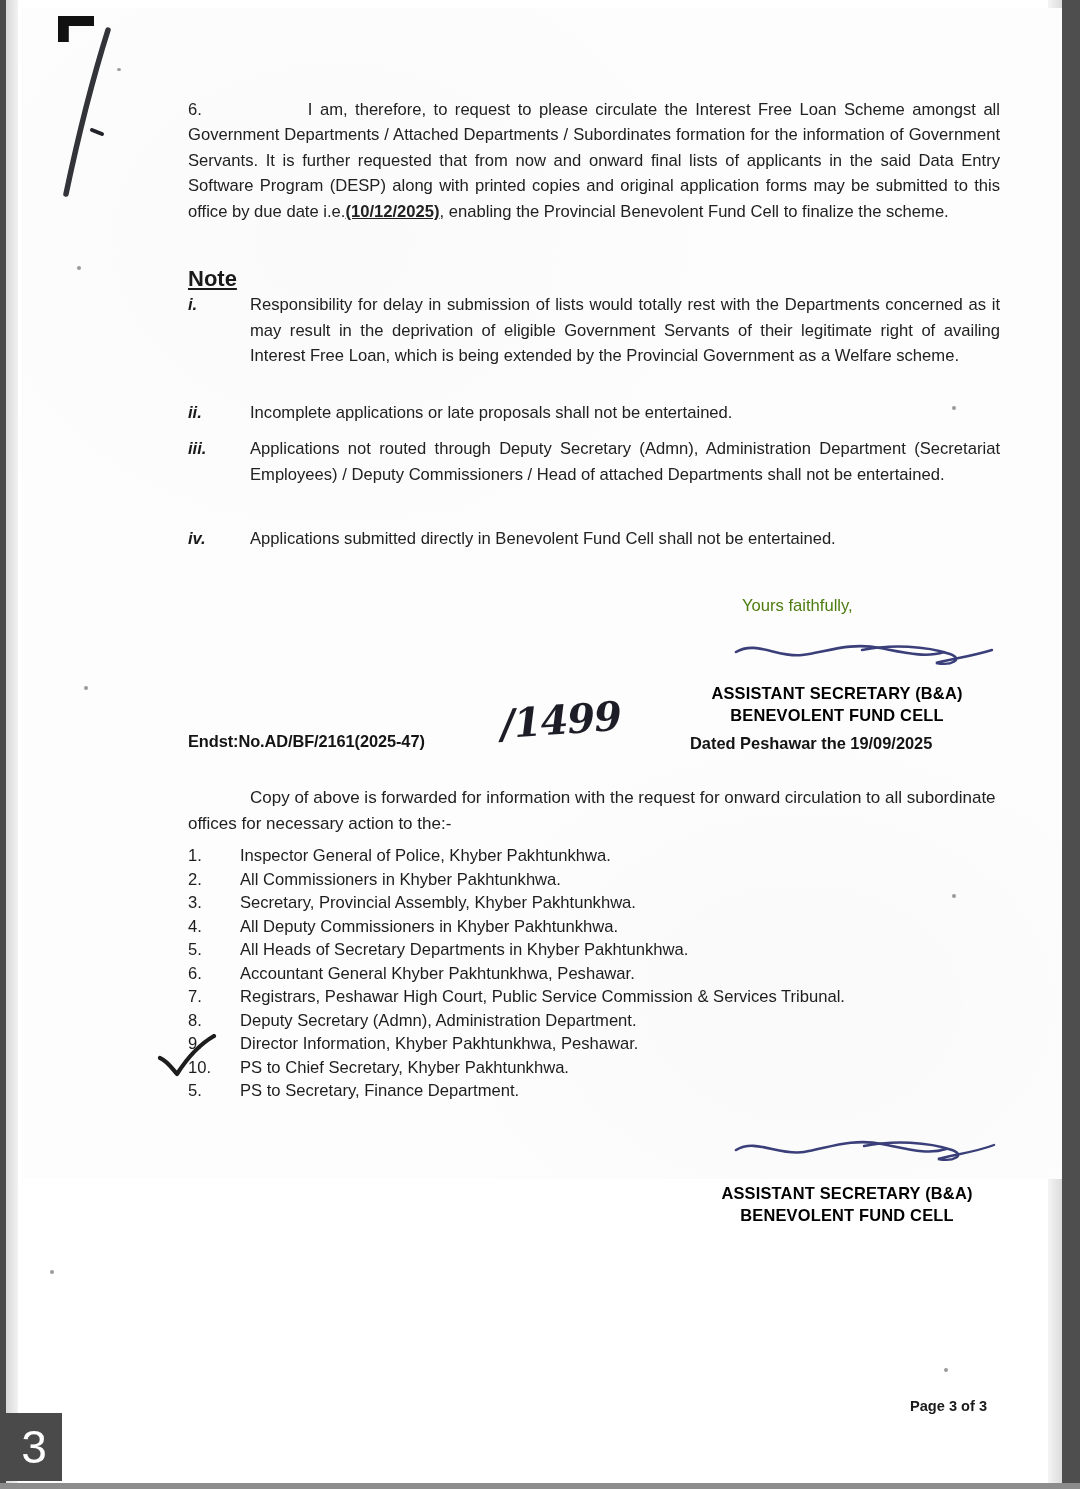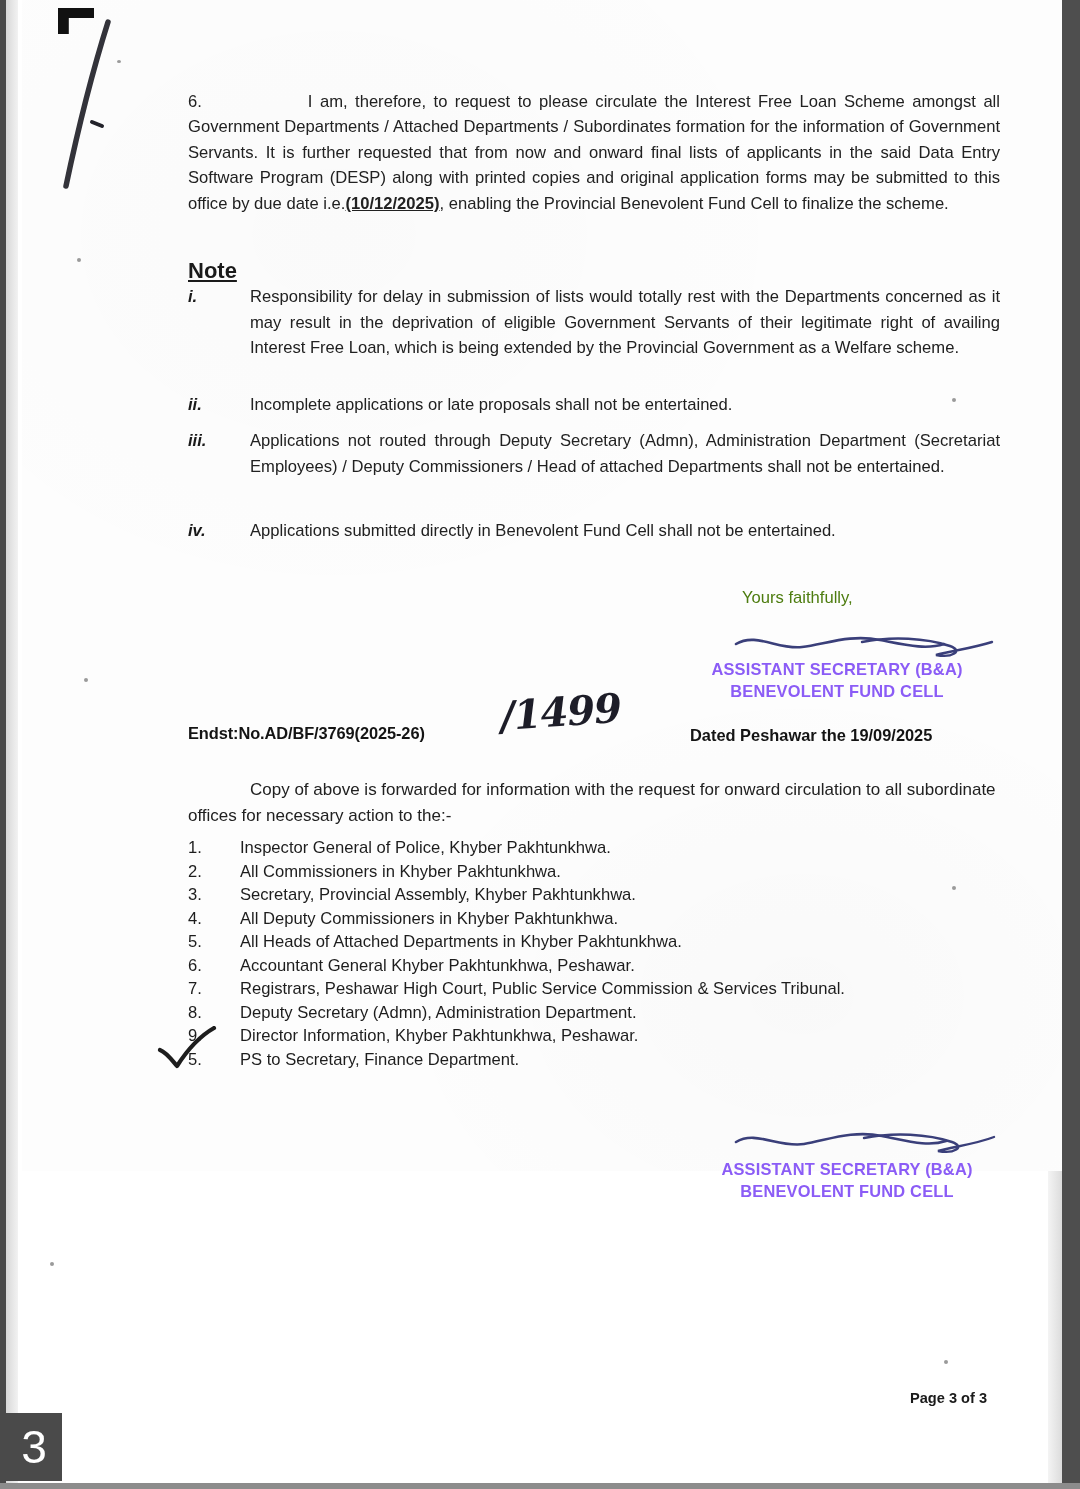--- a/index.html
+++ b/index.html
@@ -37,21 +37,21 @@
     background: linear-gradient(to left,#dcdcdc,#f4f4f4);
   }
   .edge-bottom-gray {
     position: absolute; left: 0; bottom: 0; width: 1080px; height: 6px;
     background: #8c8c8c;
   }
 
   
   #paper {
     position: absolute;
-    left: 22px; top: 0; width: 1040px; height: 1171px;
+    left: 22px; top: 8px; width: 1040px; height: 1171px;
     background: #fdfdfd;
   }
   .paper-tint {
     position: absolute; inset: 0;
     background:
       radial-gradient(ellipse 70% 50% at 30% 20%, rgba(0,0,0,0.012), rgba(0,0,0,0) 70%),
       radial-gradient(ellipse 60% 40% at 75% 85%, rgba(0,0,0,0.014), rgba(0,0,0,0) 70%);
     pointer-events: none;
   }
 
@@ -125,21 +125,22 @@
     font-size: 16.6px; color: #4d7c0f;
   }
 
   .sig-block {
     position: absolute;
     text-align: center;
     font-size: 16.4px;
     font-weight: 700;
     letter-spacing: 0.2px;
     line-height: 22px;
-    color: #8b5cf6;
+    color: #000000;
+    margin-top: 16px;
   }
   #sig-block-1 { left: 482px; top: 658px; width: 370px; }
   #sig-block-2 { left: 492px; top: 1158px; width: 370px; }
 
   .signature-mark { position: absolute; }
   #signature-1 { left: 560px; top: 622px; }
   #signature-2 { left: 560px; top: 1118px; }
 
   
   #endst-line {
@@ -268,21 +269,21 @@
     <svg id="signature-1" class="signature-mark" width="270" height="42" viewBox="0 0 270 42">
       <path d="M6 22 C 26 10, 48 28, 72 25 C 96 22, 120 12, 150 18 C 176 23, 196 28, 214 22" stroke="#3a3f7a" stroke-width="2.6" fill="none" stroke-linecap="round"></path>
       <path d="M132 20 C 162 14, 196 16, 220 24 C 234 29, 222 36, 206 33 C 220 29, 244 26, 262 20" stroke="#3a3f7a" stroke-width="2.4" fill="none" stroke-linecap="round"></path>
     </svg>
 
     <div class="sig-block" id="sig-block-1">
       <div>ASSISTANT SECRETARY (B&amp;A)</div>
       <div>BENEVOLENT FUND CELL</div>
     </div>
 
-    <div id="endst-line">Endst:No.AD/BF/3769(2025-26)</div>
+    <div id="endst-line">Endst:No.AD/BF/2161(2025-47)</div>
     <div id="endst-handwritten">/1499</div>
     <div id="dated-line">Dated Peshawar the 19/09/2025</div>
 
     <p id="copy-para">
       <span class="copy-indent"></span><span>Copy of above is forwarded for information with the request for onward circulation to all subordinate offices for necessary action to the:-</span>
     </p>
 
     <div id="dist-list">
 
       <svg id="tick-mark" width="62" height="44" viewBox="0 0 62 44">
@@ -300,37 +301,41 @@
       <div class="dist-row">
         <div class="dist-num">3.</div>
         <div class="dist-text">Secretary, Provincial Assembly, Khyber Pakhtunkhwa.</div>
       </div>
       <div class="dist-row">
         <div class="dist-num">4.</div>
         <div class="dist-text">All Deputy Commissioners in Khyber Pakhtunkhwa.</div>
       </div>
       <div class="dist-row">
         <div class="dist-num">5.</div>
-        <div class="dist-text">All Heads of Attached Departments in Khyber Pakhtunkhwa.</div>
+        <div class="dist-text">All Heads of Secretary Departments in Khyber Pakhtunkhwa.</div>
       </div>
       <div class="dist-row">
         <div class="dist-num">6.</div>
         <div class="dist-text">Accountant General Khyber Pakhtunkhwa, Peshawar.</div>
       </div>
       <div class="dist-row">
         <div class="dist-num">7.</div>
         <div class="dist-text">Registrars, Peshawar High Court, Public Service Commission &amp; Services Tribunal.</div>
       </div>
       <div class="dist-row">
         <div class="dist-num">8.</div>
         <div class="dist-text">Deputy Secretary (Admn), Administration Department.</div>
       </div>
       <div class="dist-row">
         <div class="dist-num">9.</div>
         <div class="dist-text">Director Information, Khyber Pakhtunkhwa, Peshawar.</div>
+      </div>
+      <div class="dist-row">
+        <div class="dist-num">10.</div>
+        <div class="dist-text">PS to Chief Secretary, Khyber Pakhtunkhwa.</div>
       </div>
       <div class="dist-row">
         <div class="dist-num">5.</div>
         <div class="dist-text">PS to Secretary, Finance Department.</div>
       </div>
     </div>
 
     <svg id="signature-2" class="signature-mark" width="270" height="42" viewBox="0 0 270 42">
       <path d="M6 24 C 26 12, 48 30, 74 26 C 98 22, 122 12, 152 18 C 178 23, 198 29, 216 23" stroke="#3a3f7a" stroke-width="2.6" fill="none" stroke-linecap="round"></path>
       <path d="M134 20 C 164 14, 198 16, 222 24 C 236 29, 224 36, 208 33 C 222 29, 246 26, 264 19" stroke="#3a3f7a" stroke-width="2.4" fill="none" stroke-linecap="round"></path>

